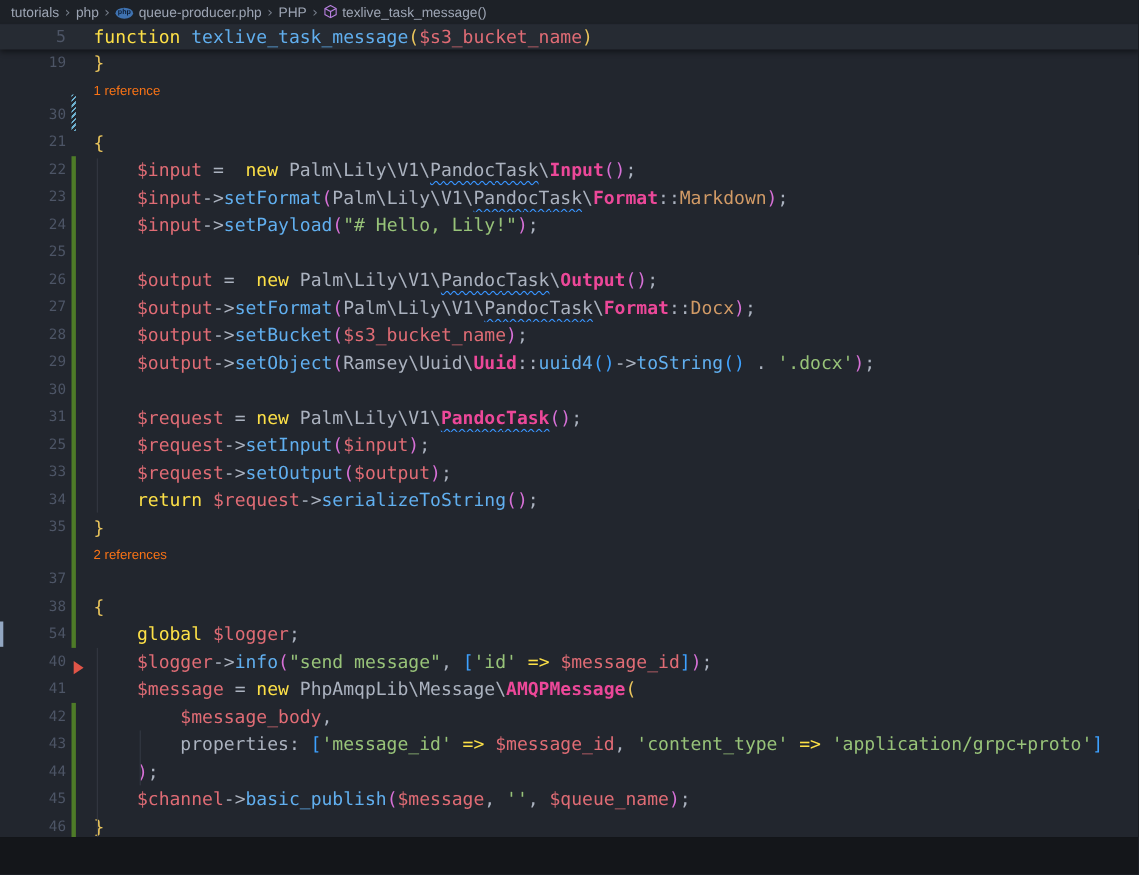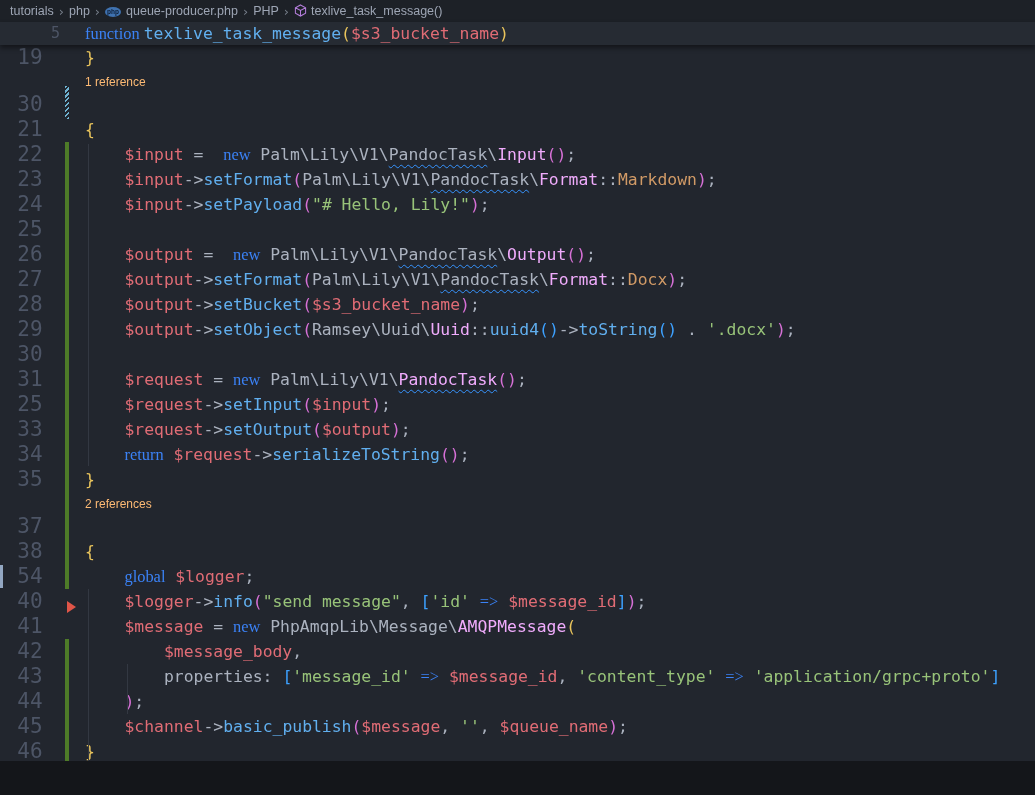--- a/index.html
+++ b/index.html
@@ -12,37 +12,37 @@
   .bc-item{cursor:pointer;}
   .bc-sep{color:#767e8a;margin:0 5px;font-size:13px;font-family:"DejaVu Sans",sans-serif;}
   .php-badge{display:inline-block;width:16px;height:10px;border-radius:50%;background:#3f72b0;
       color:#0d1e36;font-size:6.5px;font-weight:bold;text-align:center;line-height:10px;
       vertical-align:middle;margin-right:5px;letter-spacing:0;}
   .sym-icon{vertical-align:middle;margin-right:4px;margin-top:-2px;}
   
   .editor{position:absolute;left:0;top:22px;width:1035px;height:773px;background:#22262e;}
   .rows{position:absolute;left:0;top:23px;width:1035px;}
   .row{display:flex;height:25px;line-height:25px;font-size:16.4px;}
-  .row .ln{width:60px;flex:0 0 60px;text-align:center;color:#4d5566;font-size:21px;
+  .row .ln{width:60px;flex:0 0 60px;text-align:right;color:#4d5566;font-size:13px;
       user-select:none;}
   .row .gutpad{width:25px;flex:0 0 25px;}
   .row .code{white-space:pre;}
   .lensrow{height:22px;line-height:24px;}
   .lenslink{margin-left:85px;font-family:"Liberation Sans",sans-serif;font-size:12px;
-      color:#fdba74;cursor:pointer;}
+      color:#f97316;cursor:pointer;}
   
   .sticky{position:absolute;left:0;top:0;width:1035px;height:23px;background:#262b33;
       box-shadow:0 3px 5px rgba(0,0,0,.45);display:flex;height:23px;line-height:23px;
       font-size:16.4px;z-index:5;}
   .sticky .ln{width:60px;flex:0 0 60px;text-align:right;color:#4d5566;font-size:15px;}
   .sticky .gutpad{width:25px;flex:0 0 25px;}
   .sticky .code{white-space:pre;}
   
-  .pl{color:#abb2bf;} .kw{color:#3b82f6;font-family:Liberation Serif, serif;} .fn{color:#61afef;} .var{color:#e06c75;}
-  .cls{color:#f0abfc;font-weight:normal;} .con{color:#d19a66;} .str{color:#98c379;}
+  .pl{color:#abb2bf;} .kw{color:#fde047;} .fn{color:#61afef;} .var{color:#e06c75;}
+  .cls{color:#ec4899;font-weight:bold;} .con{color:#d19a66;} .str{color:#98c379;}
   .b1{color:#e9c45c;} .b2{color:#d670d6;} .b3{color:#3da1ff;}
   .sq{text-decoration:underline;text-decoration-style:wavy;text-decoration-color:#3794ff;
       text-decoration-thickness:1px;text-underline-offset:4px;}
   .ul{border-bottom:1px solid #61afef;}
   
   .gut-added{position:absolute;left:65px;width:4px;background:#4e7b28;z-index:2;}
   .gut-modified{position:absolute;left:65px;width:4px;z-index:2;
       background:repeating-linear-gradient(135deg,#6fb3d2 0,#6fb3d2 1.5px,#22262e 1.5px,#22262e 3.5px);}
   .gut-deleted{position:absolute;left:67px;width:0;height:0;z-index:2;
       border-left:9px solid #e05548;border-top:6px solid transparent;border-bottom:6px solid transparent;}

